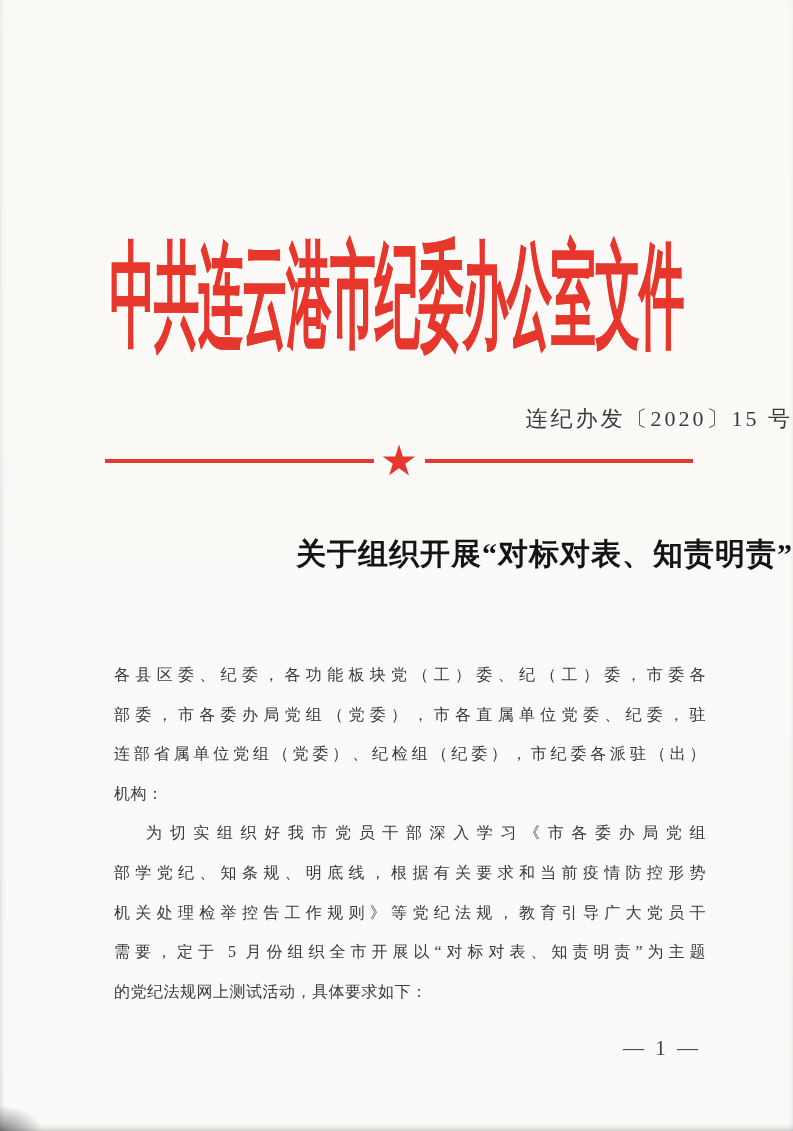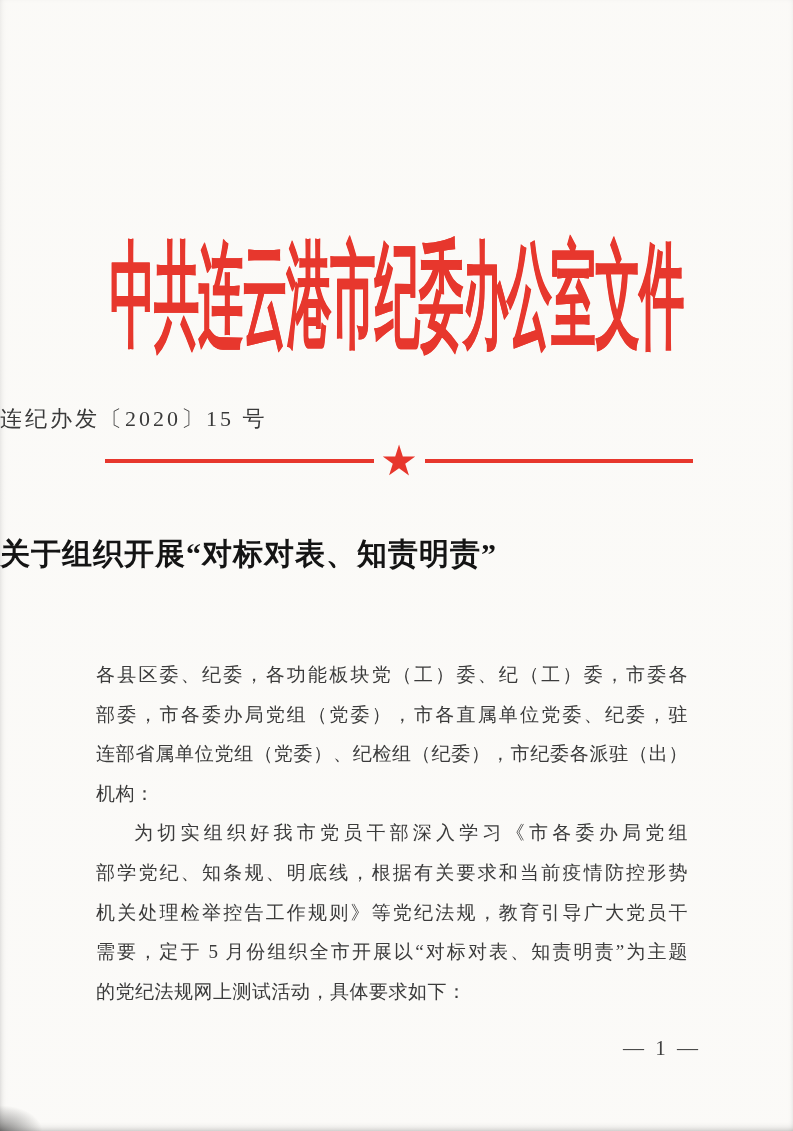--- a/index.html
+++ b/index.html
@@ -61,21 +61,21 @@
     letter-spacing:-1px;
     transform:scale(0.9,2.3);
     transform-origin:center top;
     font-family:"Liberation Serif","DejaVu Serif",serif;
     text-shadow:0.5px 0 0 var(--accent-red);
   }
 
   .doc-number{
     position:absolute;
     top:404px;left:0;right:0;
-    text-align:left;
+    text-align:right;
     font-size:22px;
     letter-spacing:3px;
     color:#3a3a3a;
   }
 
   .divider{
     position:absolute;
     top:444px;
     left:105px;
     width:588px;
@@ -92,34 +92,34 @@
     color:var(--accent-red);
     font-size:37px;
     line-height:1;
     margin:0 7px;
     transform:translateY(-1px);
   }
 
   .doc-title{
     position:absolute;
     top:531px;left:0;right:0;
-    text-align:left;
+    text-align:right;
     font-size:30px;
     font-weight:bold;
     color:var(--title-text);
     line-height:46px;
     letter-spacing:1px;
   }
 
   .body-block{
     position:absolute;
     top:655px;
-    left:96px;
+    left:114px;
     width:592px;
-    font-size:19px;
+    font-size:16px;
     line-height:39.6px;
     color:var(--body-text);
     letter-spacing:0.5px;
   }
   .body-line{
     text-align:justify;
     text-align-last:justify;
   }
   .body-line.no-fill{
     text-align-last:left;

